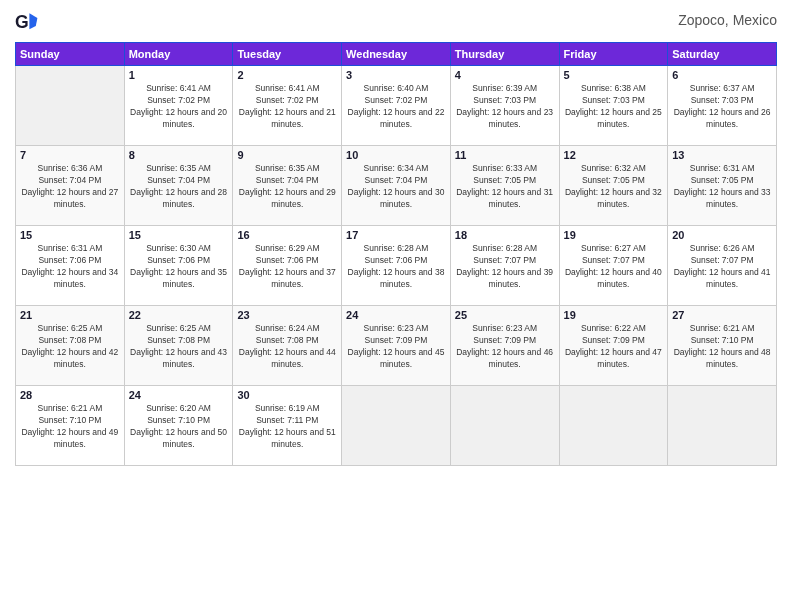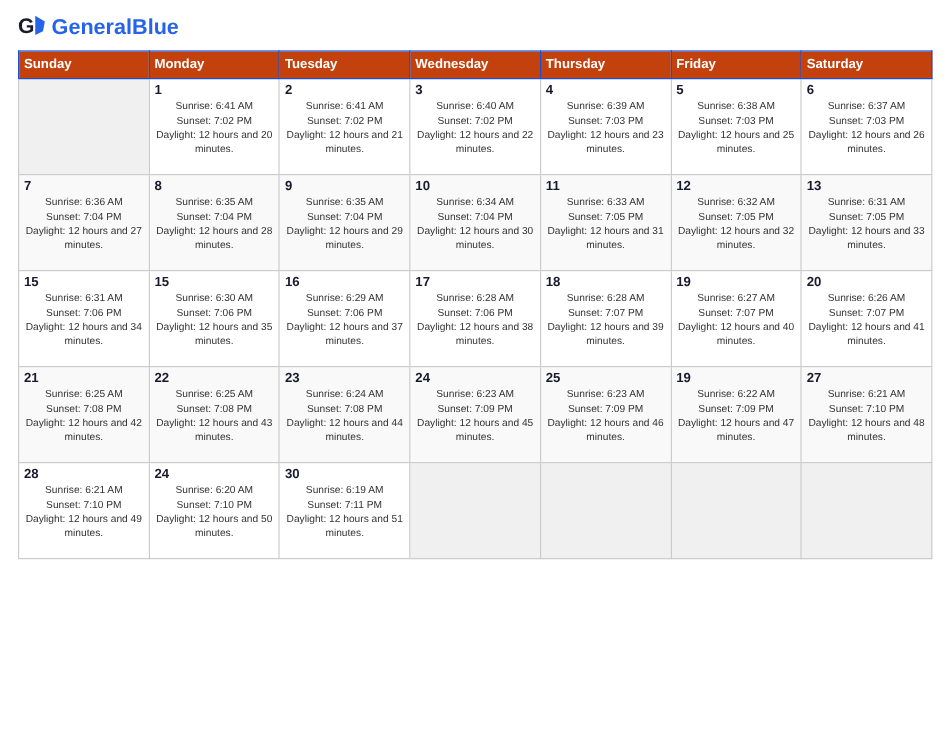--- a/index.html
+++ b/index.html
@@ -51,21 +51,21 @@
       font-size: 14px;
       color: #555;
       margin-top: 2px;
     }
     table {
       width: 100%;
       border-collapse: collapse;
       table-layout: fixed;
     }
     thead th {
-      background-color: #c2410c;
+      background-color: #6d28d9;
       color: white;
       font-size: 11px;
       font-weight: bold;
       padding: 5px 4px;
       text-align: left;
       border: 1px solid #1d4ed8;
     }
     tbody td {
       border: 1px solid #ccc;
       vertical-align: top;
@@ -98,27 +98,23 @@
 </head>
 <body>
 
 <div class="page">
   <div class="header">
     <div class="logo">
       <svg class="logo-icon" viewBox="0 0 30 30" xmlns="http://www.w3.org/2000/svg">
         <text x="0" y="22" font-size="22" font-weight="bold" fill="#1a1a2e" font-family="Arial">G</text>
         <polygon points="18,4 28,10 26,20 18,24" fill="#2563eb"></polygon>
       </svg>
-      <div>
-        <div class="logo-text">
-          <span>General</span><span style="color:#2563eb">Blue</span>
-        </div>
-      </div>
     </div>
     <div class="title-block">
+      <div class="location">Zopoco, Mexico</div>
     </div>
   </div>
 
   <table>
     <thead>
       <tr>
         <th>Sunday</th>
         <th>Monday</th>
         <th>Tuesday</th>
         <th>Wednesday</th>

